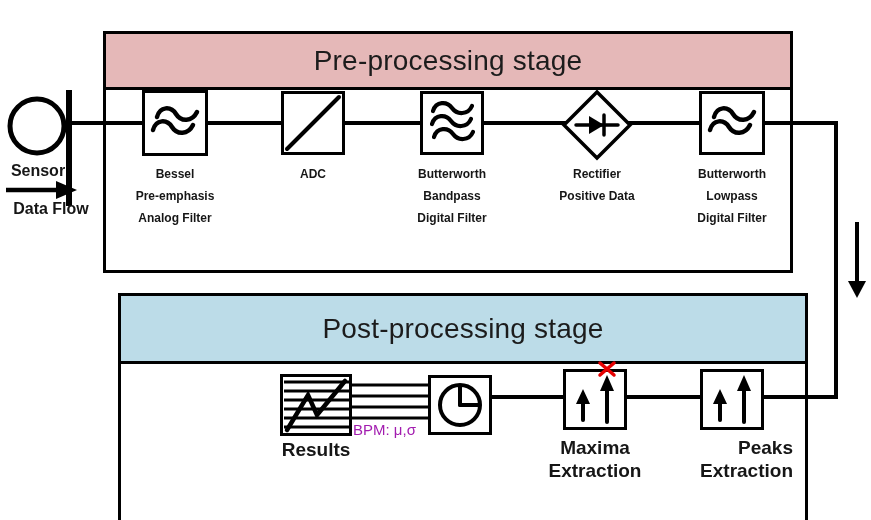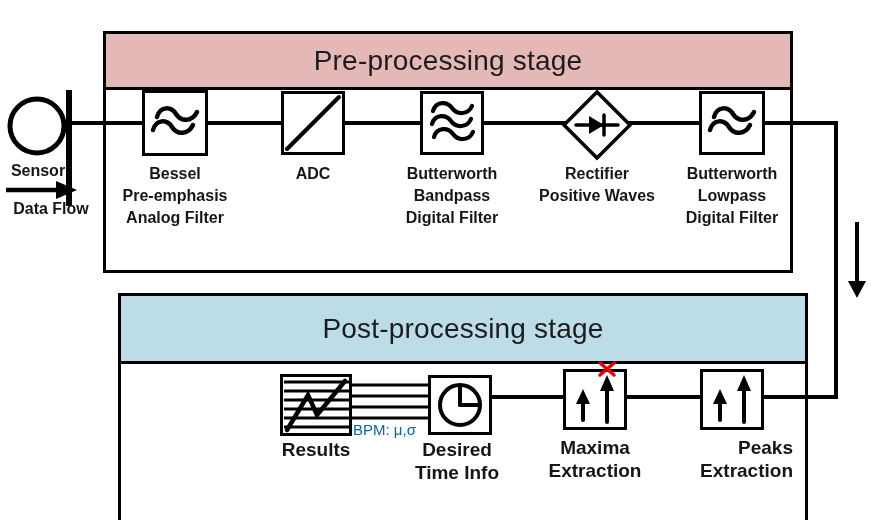--- a/index.html
+++ b/index.html
@@ -32,24 +32,24 @@
   .icon-box svg{overflow:visible;display:block;}
   .icon-stroke{stroke:#000;fill:none;stroke-linecap:round;}
   .xmark{stroke:var(--marker-red,#e60000);fill:none;stroke-width:3.5;stroke-linecap:round;}
   .free-icon{position:absolute;z-index:2;}
 
   
   .lbl{
     position:absolute;z-index:3;text-align:center;font-weight:700;
     white-space:pre-line;color:#161616;
   }
-  .lbl-top{font-size:16px;line-height:22px;}
+  .lbl-top{font-size:12px;line-height:22px;}
   .lbl-bot{font-size:19px;line-height:23px;}
   .lbl-sensor{font-size:16px;line-height:22px;}
-  .lbl-bus{position:absolute;z-index:3;font-size:15px;font-weight:400;color:#0369a1;white-space:nowrap;}
+  .lbl-bus{position:absolute;z-index:3;font-size:15px;font-weight:400;color:#a21caf;white-space:nowrap;}
 </style>
 </head>
 <body>
 
 <div class="canvas">
 
   <div class="stage stage-pre">
     <div class="stage-header">
       <span>Pre-processing stage</span>
     </div>
@@ -175,28 +175,26 @@
   <div class="lbl lbl-sensor" style="left:-5px;top:198px;width:112px;">Data Flow</div>
 
   <div class="lbl lbl-top" style="left:100px;top:163px;width:150px;">Bessel
 Pre-emphasis
 Analog Filter</div>
   <div class="lbl lbl-top" style="left:238px;top:163px;width:150px;">ADC</div>
   <div class="lbl lbl-top" style="left:377px;top:163px;width:150px;">Butterworth
 Bandpass
 Digital Filter</div>
   <div class="lbl lbl-top" style="left:517px;top:163px;width:160px;">Rectifier
-Positive Waves</div>
+Positive Data</div>
   <div class="lbl lbl-top" style="left:657px;top:163px;width:150px;">Butterworth
 Lowpass
 Digital Filter</div>
 
   <div class="lbl lbl-bot" style="left:261px;top:438px;width:110px;">Results</div>
-  <div class="lbl lbl-bot" style="left:397px;top:438px;width:120px;">Desired
-Time Info</div>
   <div class="lbl lbl-bot" style="left:535px;top:436px;width:120px;">Maxima
 Extraction</div>
   <div class="lbl lbl-bot" style="left:673px;top:436px;width:120px;text-align:right;">Peaks
 Extraction</div>
 
   <div class="lbl-bus" style="left:353px;top:421px;">BPM: μ,σ</div>
 
 </div>
 
 </body></html>

